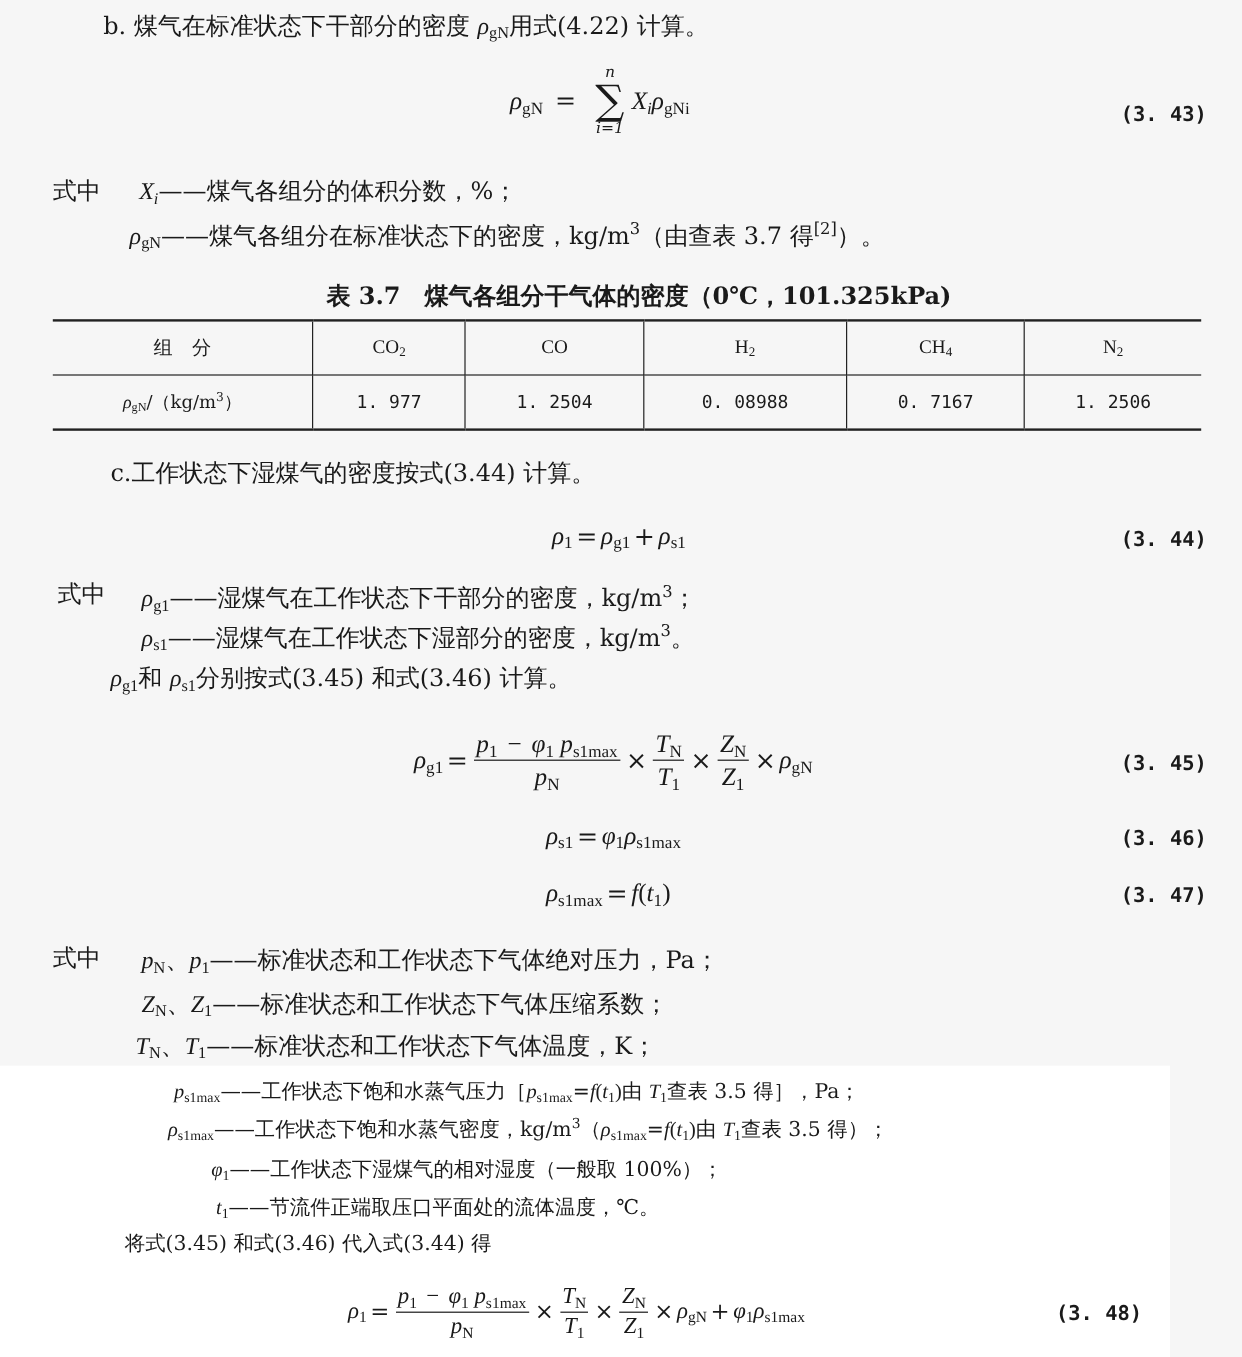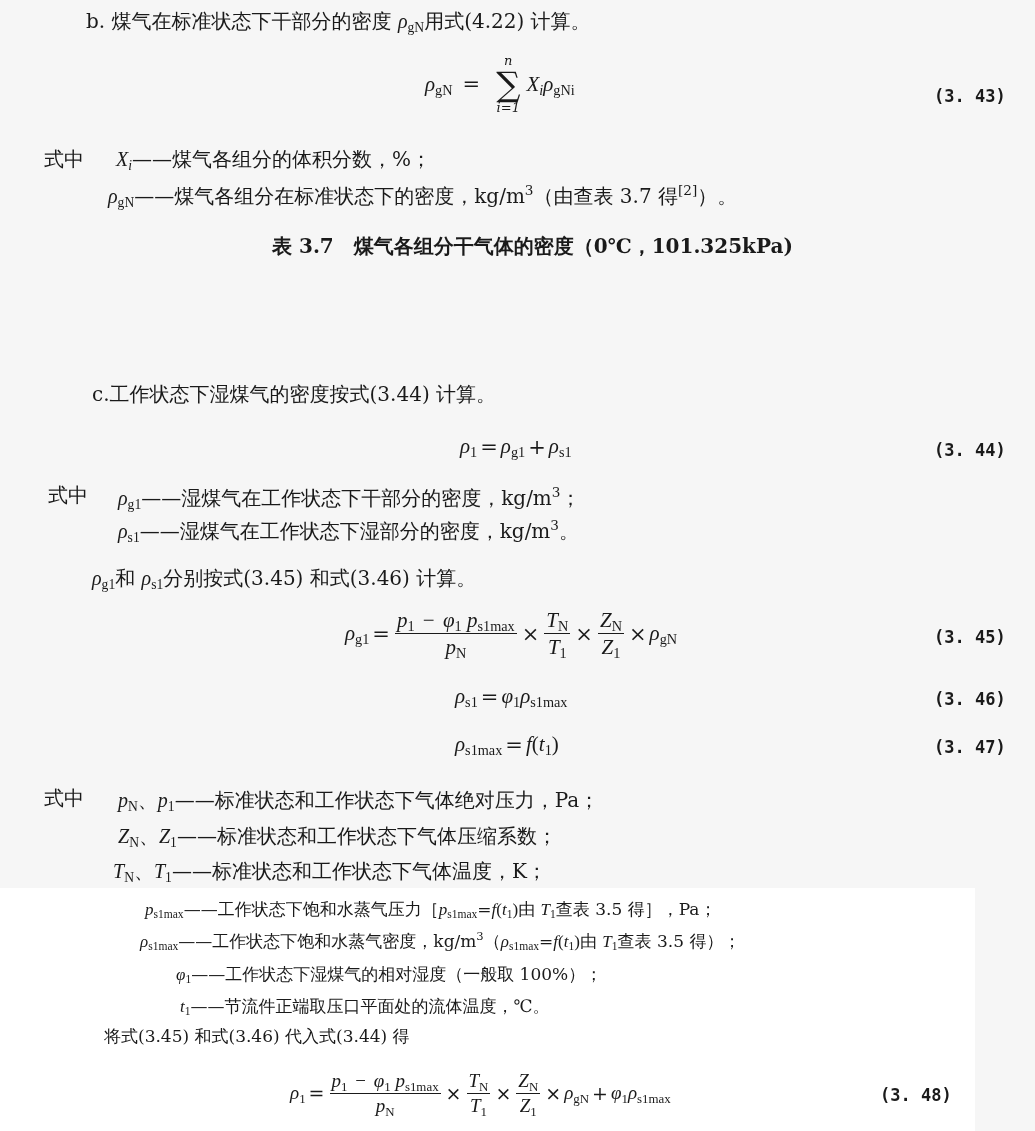--- a/index.html
+++ b/index.html
@@ -73,20 +73,36 @@
   <span class="m"><span>X</span><sub>i</sub></span><span>——煤气各组分的体积分数，%；</span>
 </div>
 <div class="abs txt" style="left:108px; top:183px;">
   <span class="m"><span>ρ</span><sub class="mu">gN</sub></span><span>——煤气各组分在标准状态下的密度，kg/m</span><sup>3</sup><span>（由查表 3.7 得</span><sup>[2]</sup><span>）。</span>
 </div>
 
 <div class="abs caption" style="left:272px; top:233px;">表 3.7　煤气各组分干气体的密度（0℃，101.325kPa)</div>
 
 <table class="gas">
   <tbody>
+      <tr>
+    <td>组　分</td>
+    <td class="mu"><span>CO</span><sub>2</sub></td>
+    <td class="mu"><span>CO</span><sub></sub></td>
+    <td class="mu"><span>H</span><sub>2</sub></td>
+    <td class="mu"><span>CH</span><sub>4</sub></td>
+    <td class="mu"><span>N</span><sub>2</sub></td>
+  </tr>
+  <tr>
+    <td style="font-size:15px;"><span class="m">ρ</span><sub class="mu">gN</sub><span>/（kg/m</span><sup>3</sup><span>）</span></td>
+    <td class="mono">1. 977</td>
+    <td class="mono">1. 2504</td>
+    <td class="mono">0. 08988</td>
+    <td class="mono">0. 7167</td>
+    <td class="mono">1. 2506</td>
+  </tr>
 </tbody>
   </table>
 
 <div class="abs txt" style="left:92px; top:381px;">
   <span>c.</span><span>工作状态下湿煤气的密度按式(3.44) 计算。</span>
 </div>
 
 <div class="abs eq" style="left:460px; top:434px;">
   <span class="m"><span>ρ</span><sub class="mu">1</sub></span>
   <span class="op">=</span>
@@ -96,21 +112,21 @@
 </div>
 <div class="abs eqno" style="left:934px; top:440px;">(3. 44)</div>
 
 <div class="abs txt" style="left:48px; top:482px;">式中</div>
 <div class="abs txt" style="left:118px; top:485px;">
   <span class="m"><span>ρ</span><sub class="mu">g1</sub></span><span>——湿煤气在工作状态下干部分的密度，kg/m</span><sup>3</sup><span>；</span>
 </div>
 <div class="abs txt" style="left:118px; top:518px;">
   <span class="m"><span>ρ</span><sub class="mu">s1</sub></span><span>——湿煤气在工作状态下湿部分的密度，kg/m</span><sup>3</sup><span>。</span>
 </div>
-<div class="abs txt" style="left:92px; top:552px;margin-top:13px;">
+<div class="abs txt" style="left:92px; top:552px;">
   <span class="m"><span>ρ</span><sub class="mu">g1</sub></span><span>和</span>
   <span class="m"><span>ρ</span><sub class="mu">s1</sub></span><span>分别按式(3.45) 和式(3.46) 计算。</span>
 </div>
 
 <div class="abs eq" style="left:345px; top:608px;">
   <span class="m"><span>ρ</span><sub class="mu">g1</sub></span>
   <span class="op">=</span>
   <span class="frac">
     <span class="num m"><span>p</span><sub class="mu">1</sub> <span class="op">−</span> <span>φ</span><sub class="mu">1</sub> <span>p</span><sub class="mu">s1max</sub></span>
     <span class="den m"><span>p</span><sub class="mu">N</sub></span>

